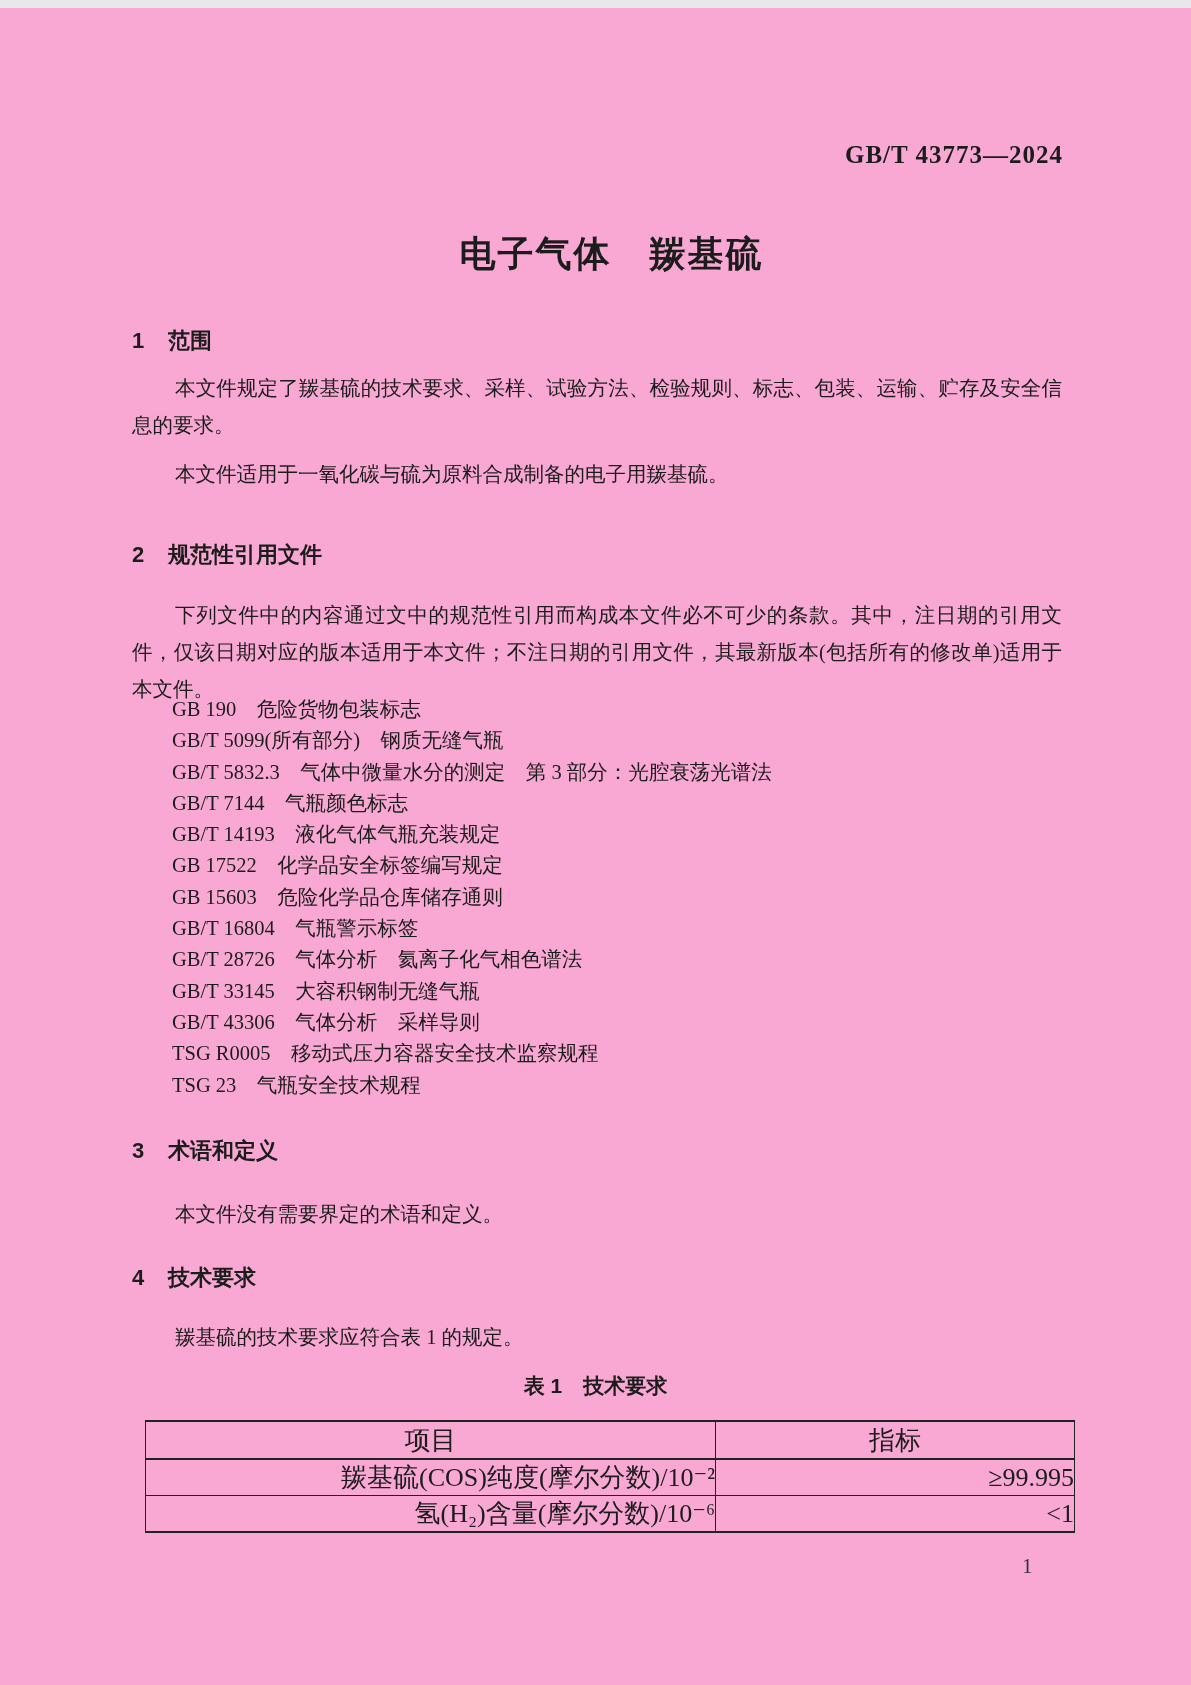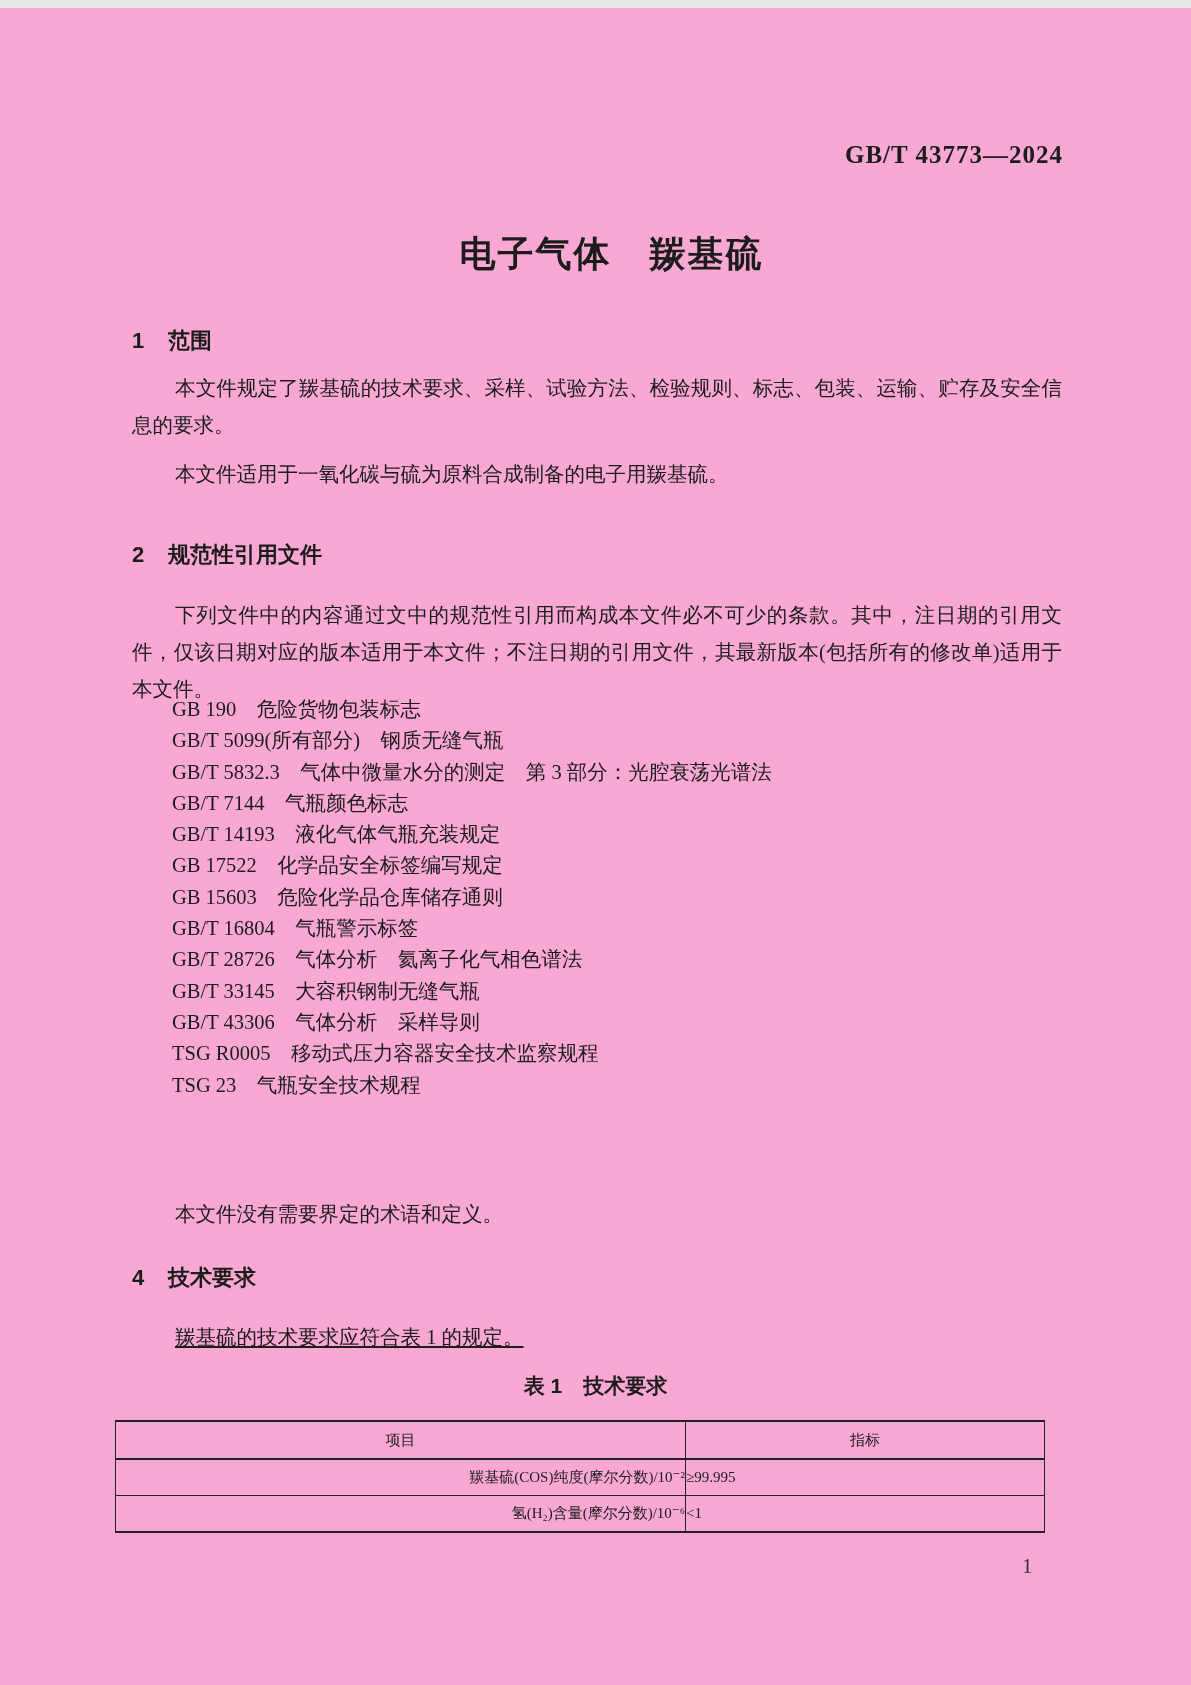--- a/index.html
+++ b/index.html
@@ -45,47 +45,47 @@
   .h-refs{top:532px;}
   .p-refs{top:589px;}
   .ref-list{
     position:absolute;left:132px;top:686px;width:930px;
     font-size:20.5px;line-height:31.3px;
   }
   .ref-item{padding-left:40px;white-space:nowrap;}
   .h-terms{top:1128px;}
   .p-terms{top:1188px;}
   .h-tech{top:1255px;}
-  .p-tech{top:1311px;text-decoration:underline;}
+  .p-tech{top:1311px;}
   .tbl-caption{
     position:absolute;top:1364px;left:0;width:100%;
     text-align:center;
     font-family:"Liberation Sans","DejaVu Sans",sans-serif;
     font-weight:700;font-size:21px;
   }
   .req-table{
-    position:absolute;top:1412px;left:115px;width:929px;
+    position:absolute;top:1412px;left:145px;width:929px;
     border-collapse:collapse;table-layout:fixed;
-    font-size:15px;
+    font-size:26px;
   }
   .req-table col.c1{width:570px;}
   .req-table col.c2{width:359px;}
   .req-table{border-top:2.5px solid #222;border-bottom:2.5px solid #222;}
   .req-table th,.req-table td{
     border-left:1.2px solid #222;border-right:1.2px solid #222;
     font-weight:normal;padding:0;
   }
   .req-table thead th{
     height:36px;text-align:center;vertical-align:middle;
     border-bottom:2px solid #222;
   }
   .req-table tbody td{height:35px;vertical-align:middle;}
   .req-table tbody tr + tr td{border-top:1.2px solid #222;}
   .req-table td.item{text-align:right;padding-left:20px;}
-  .req-table td.value{text-align:left;}
+  .req-table td.value{text-align:right;}
   .page-num{
     position:absolute;top:1546px;left:1022px;
     font-size:21px;color:#333;
   }
 </style>
 </head>
 <body>
 
 <div class="page">
 
@@ -112,20 +112,23 @@
       <div class="ref-item">GB 17522　化学品安全标签编写规定</div>
       <div class="ref-item">GB 15603　危险化学品仓库储存通则</div>
       <div class="ref-item">GB/T 16804　气瓶警示标签</div>
       <div class="ref-item">GB/T 28726　气体分析　氦离子化气相色谱法</div>
       <div class="ref-item">GB/T 33145　大容积钢制无缝气瓶</div>
       <div class="ref-item">GB/T 43306　气体分析　采样导则</div>
       <div class="ref-item">TSG R0005　移动式压力容器安全技术监察规程</div>
       <div class="ref-item">TSG 23　气瓶安全技术规程</div>
     </div>
 
+  <div class="sec-h h-terms">
+    <span class="sec-num">3</span><span>术语和定义</span>
+  </div>
   <p class="body-p p-terms">本文件没有需要界定的术语和定义。</p>
 
   <div class="sec-h h-tech">
     <span class="sec-num">4</span><span>技术要求</span>
   </div>
   <p class="body-p p-tech">羰基硫的技术要求应符合表 1 的规定。</p>
 
   <div class="tbl-caption">表 1　技术要求</div>
 
   <table class="req-table">

